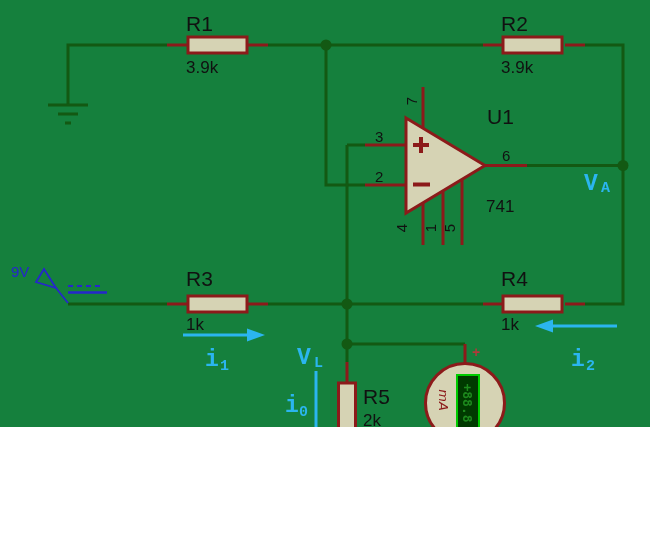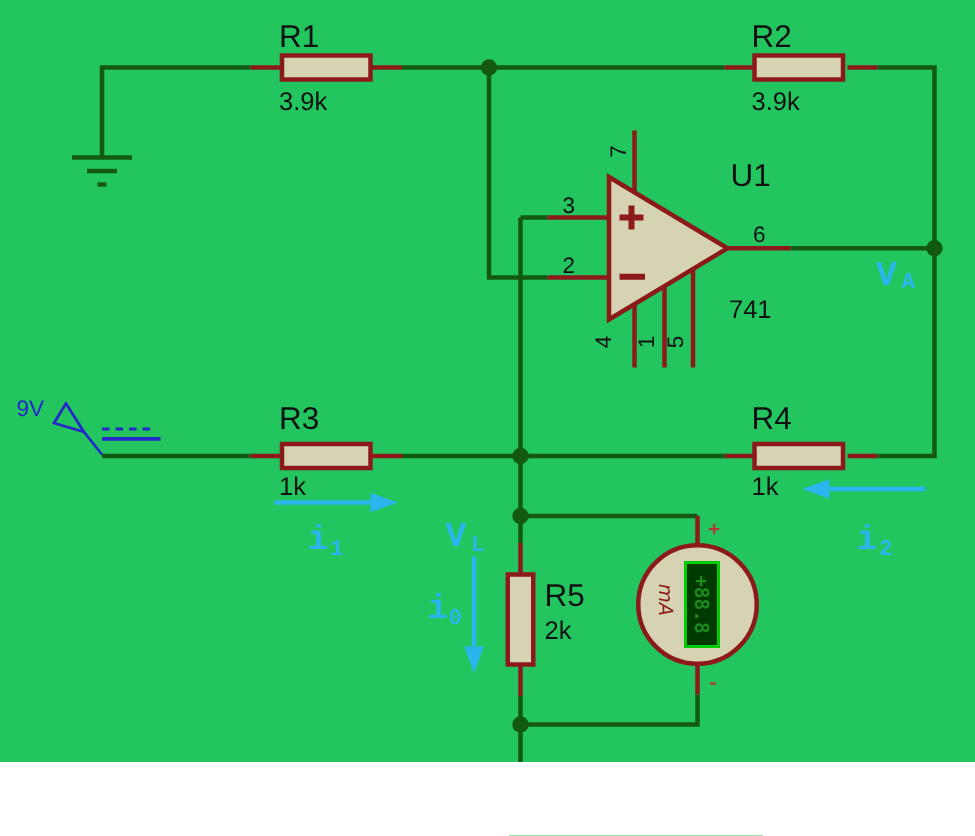--- a/index.html
+++ b/index.html
@@ -1,20 +1,20 @@
 <!DOCTYPE html>
 <html><head>
 <meta charset="utf-8">
 <style>
   html,body { margin:0; padding:0; background:#fff; }
   .canvas {
     position: relative;
     width: 650px;
-    height: 508px;
-    background: #22c55e;
+    height: 427px;
+    background: #15803d;
     font-family: "Liberation Sans", sans-serif;
     overflow: hidden;
   }
   svg { display:block; }
   text { user-select: none; }
   .ref   { font: 21px "Liberation Sans", sans-serif; fill:#111111; }
   .val   { font: 17px "Liberation Sans", sans-serif; fill:#111111; }
   .pin   { font: 15px "Liberation Sans", sans-serif; fill:#111111; }
   .blue  { font: 15px "Liberation Sans", sans-serif; fill:#2626cc; }
   .cyanB { font: bold 23px "Liberation Mono", monospace; fill:#2bb5ef; }

